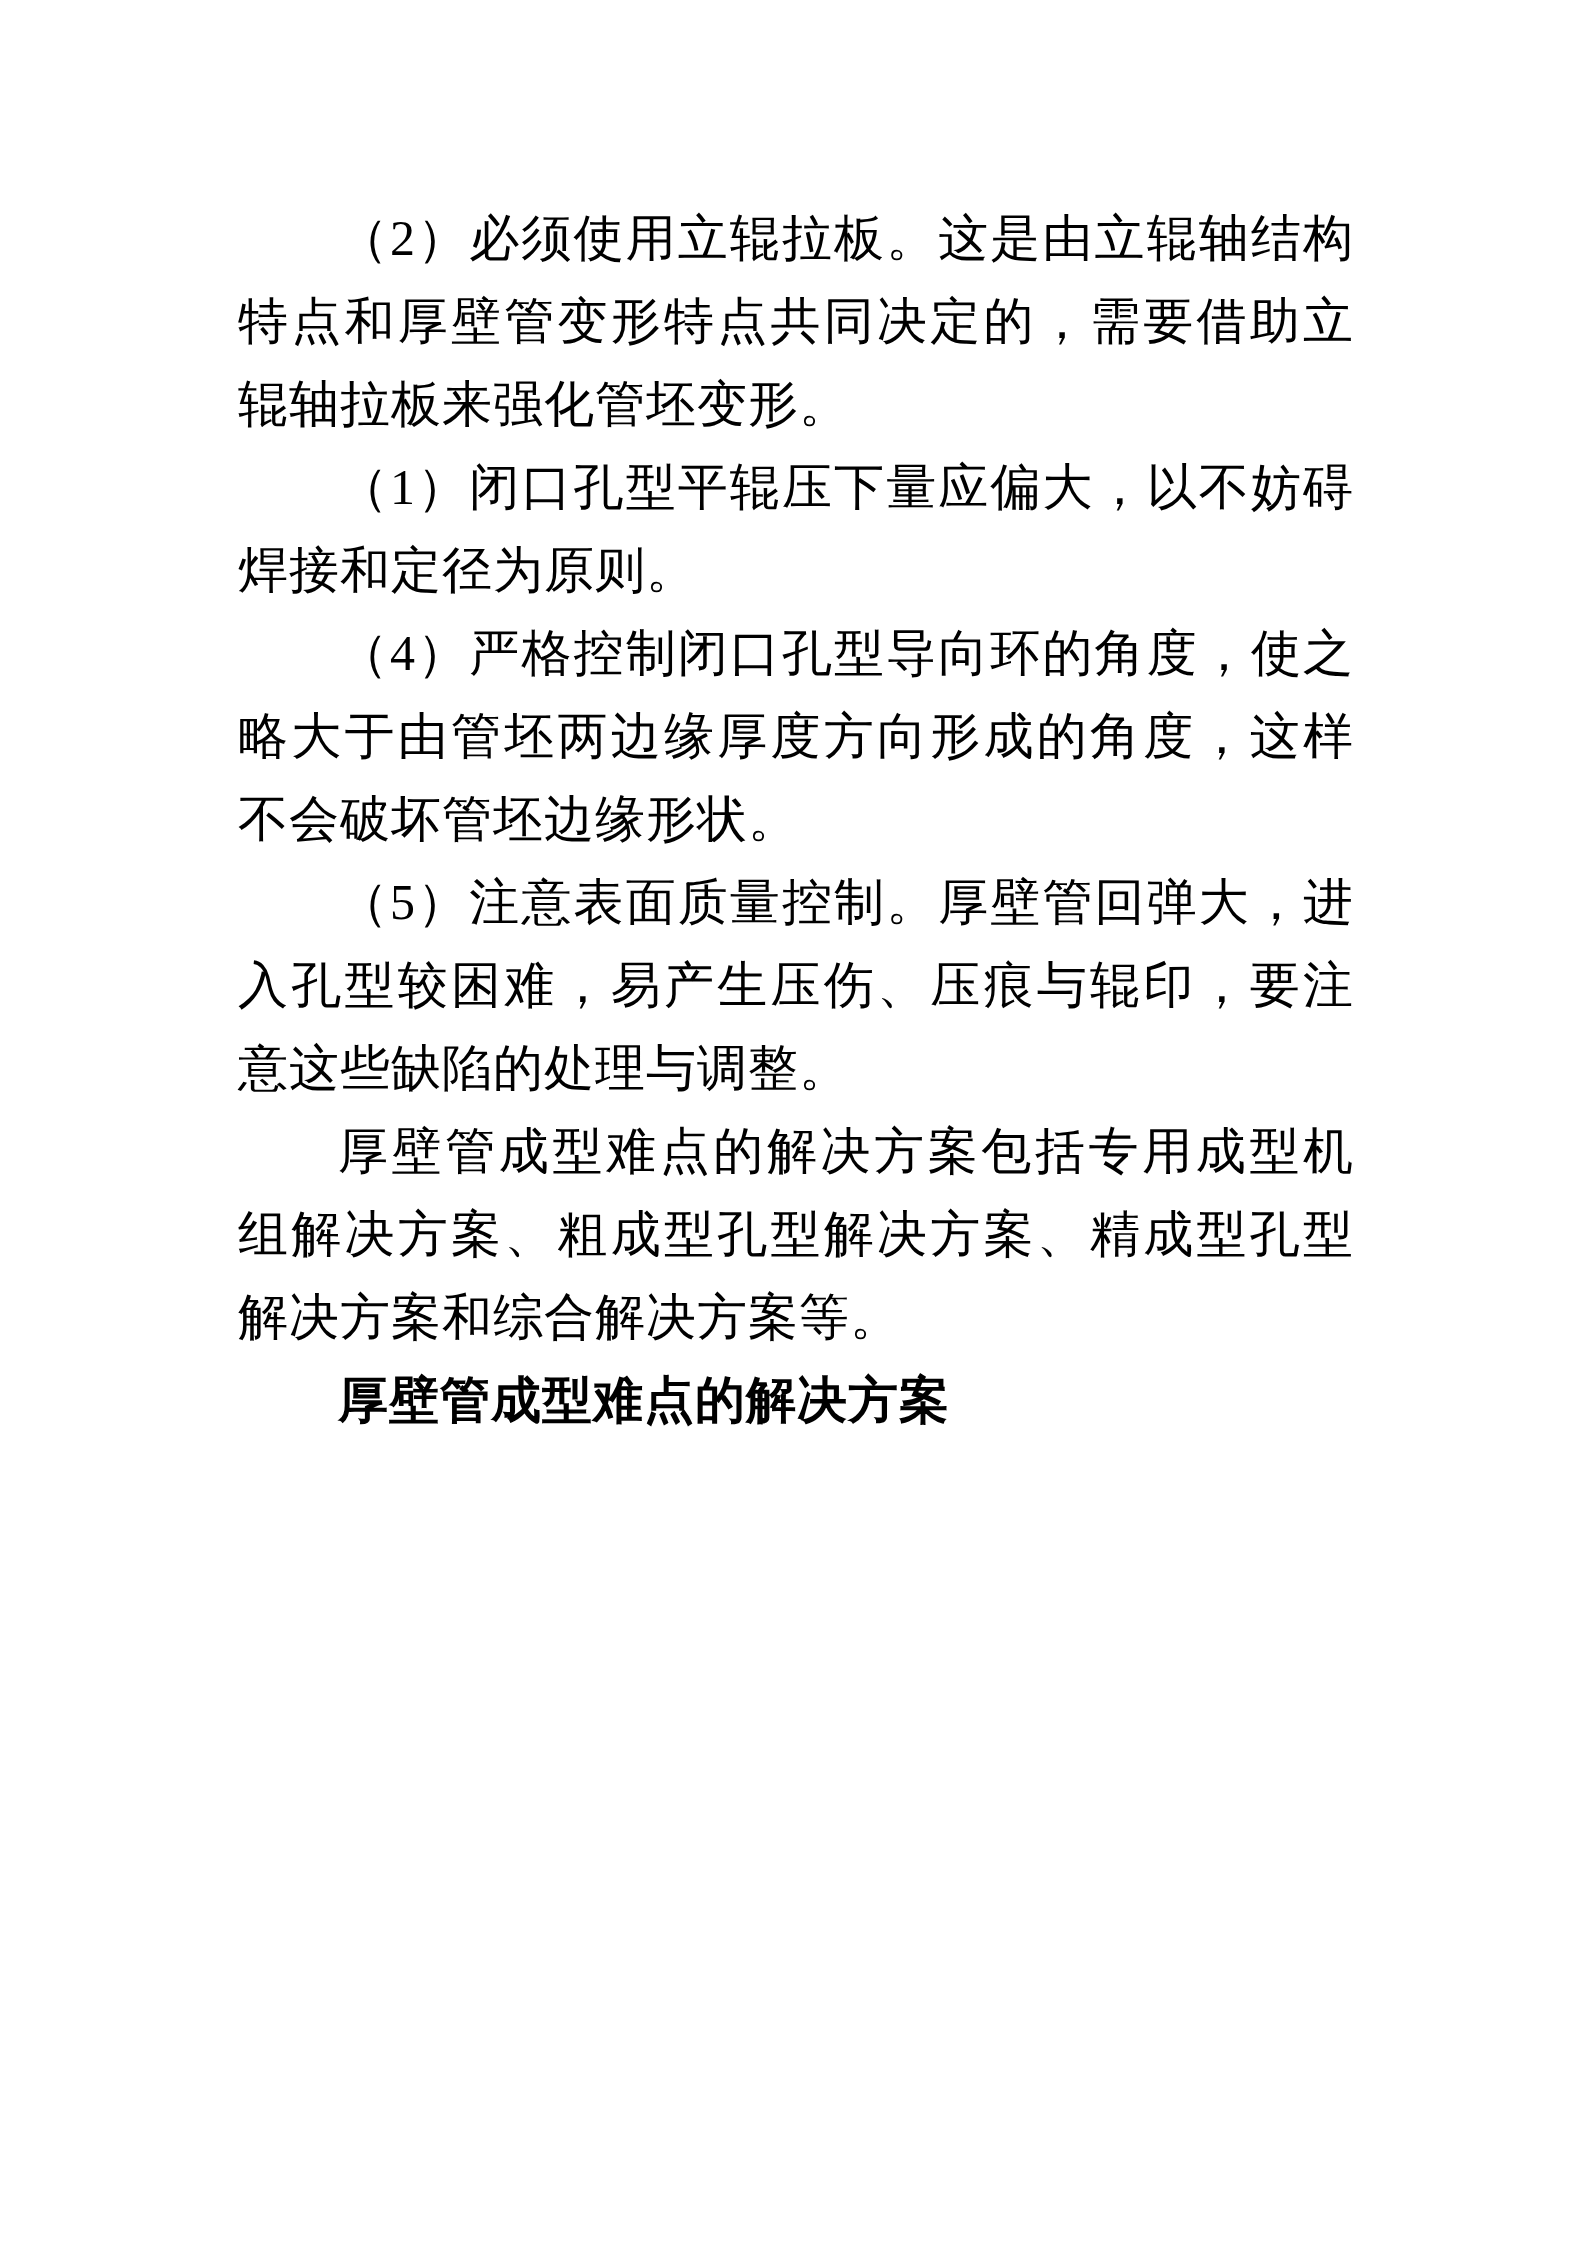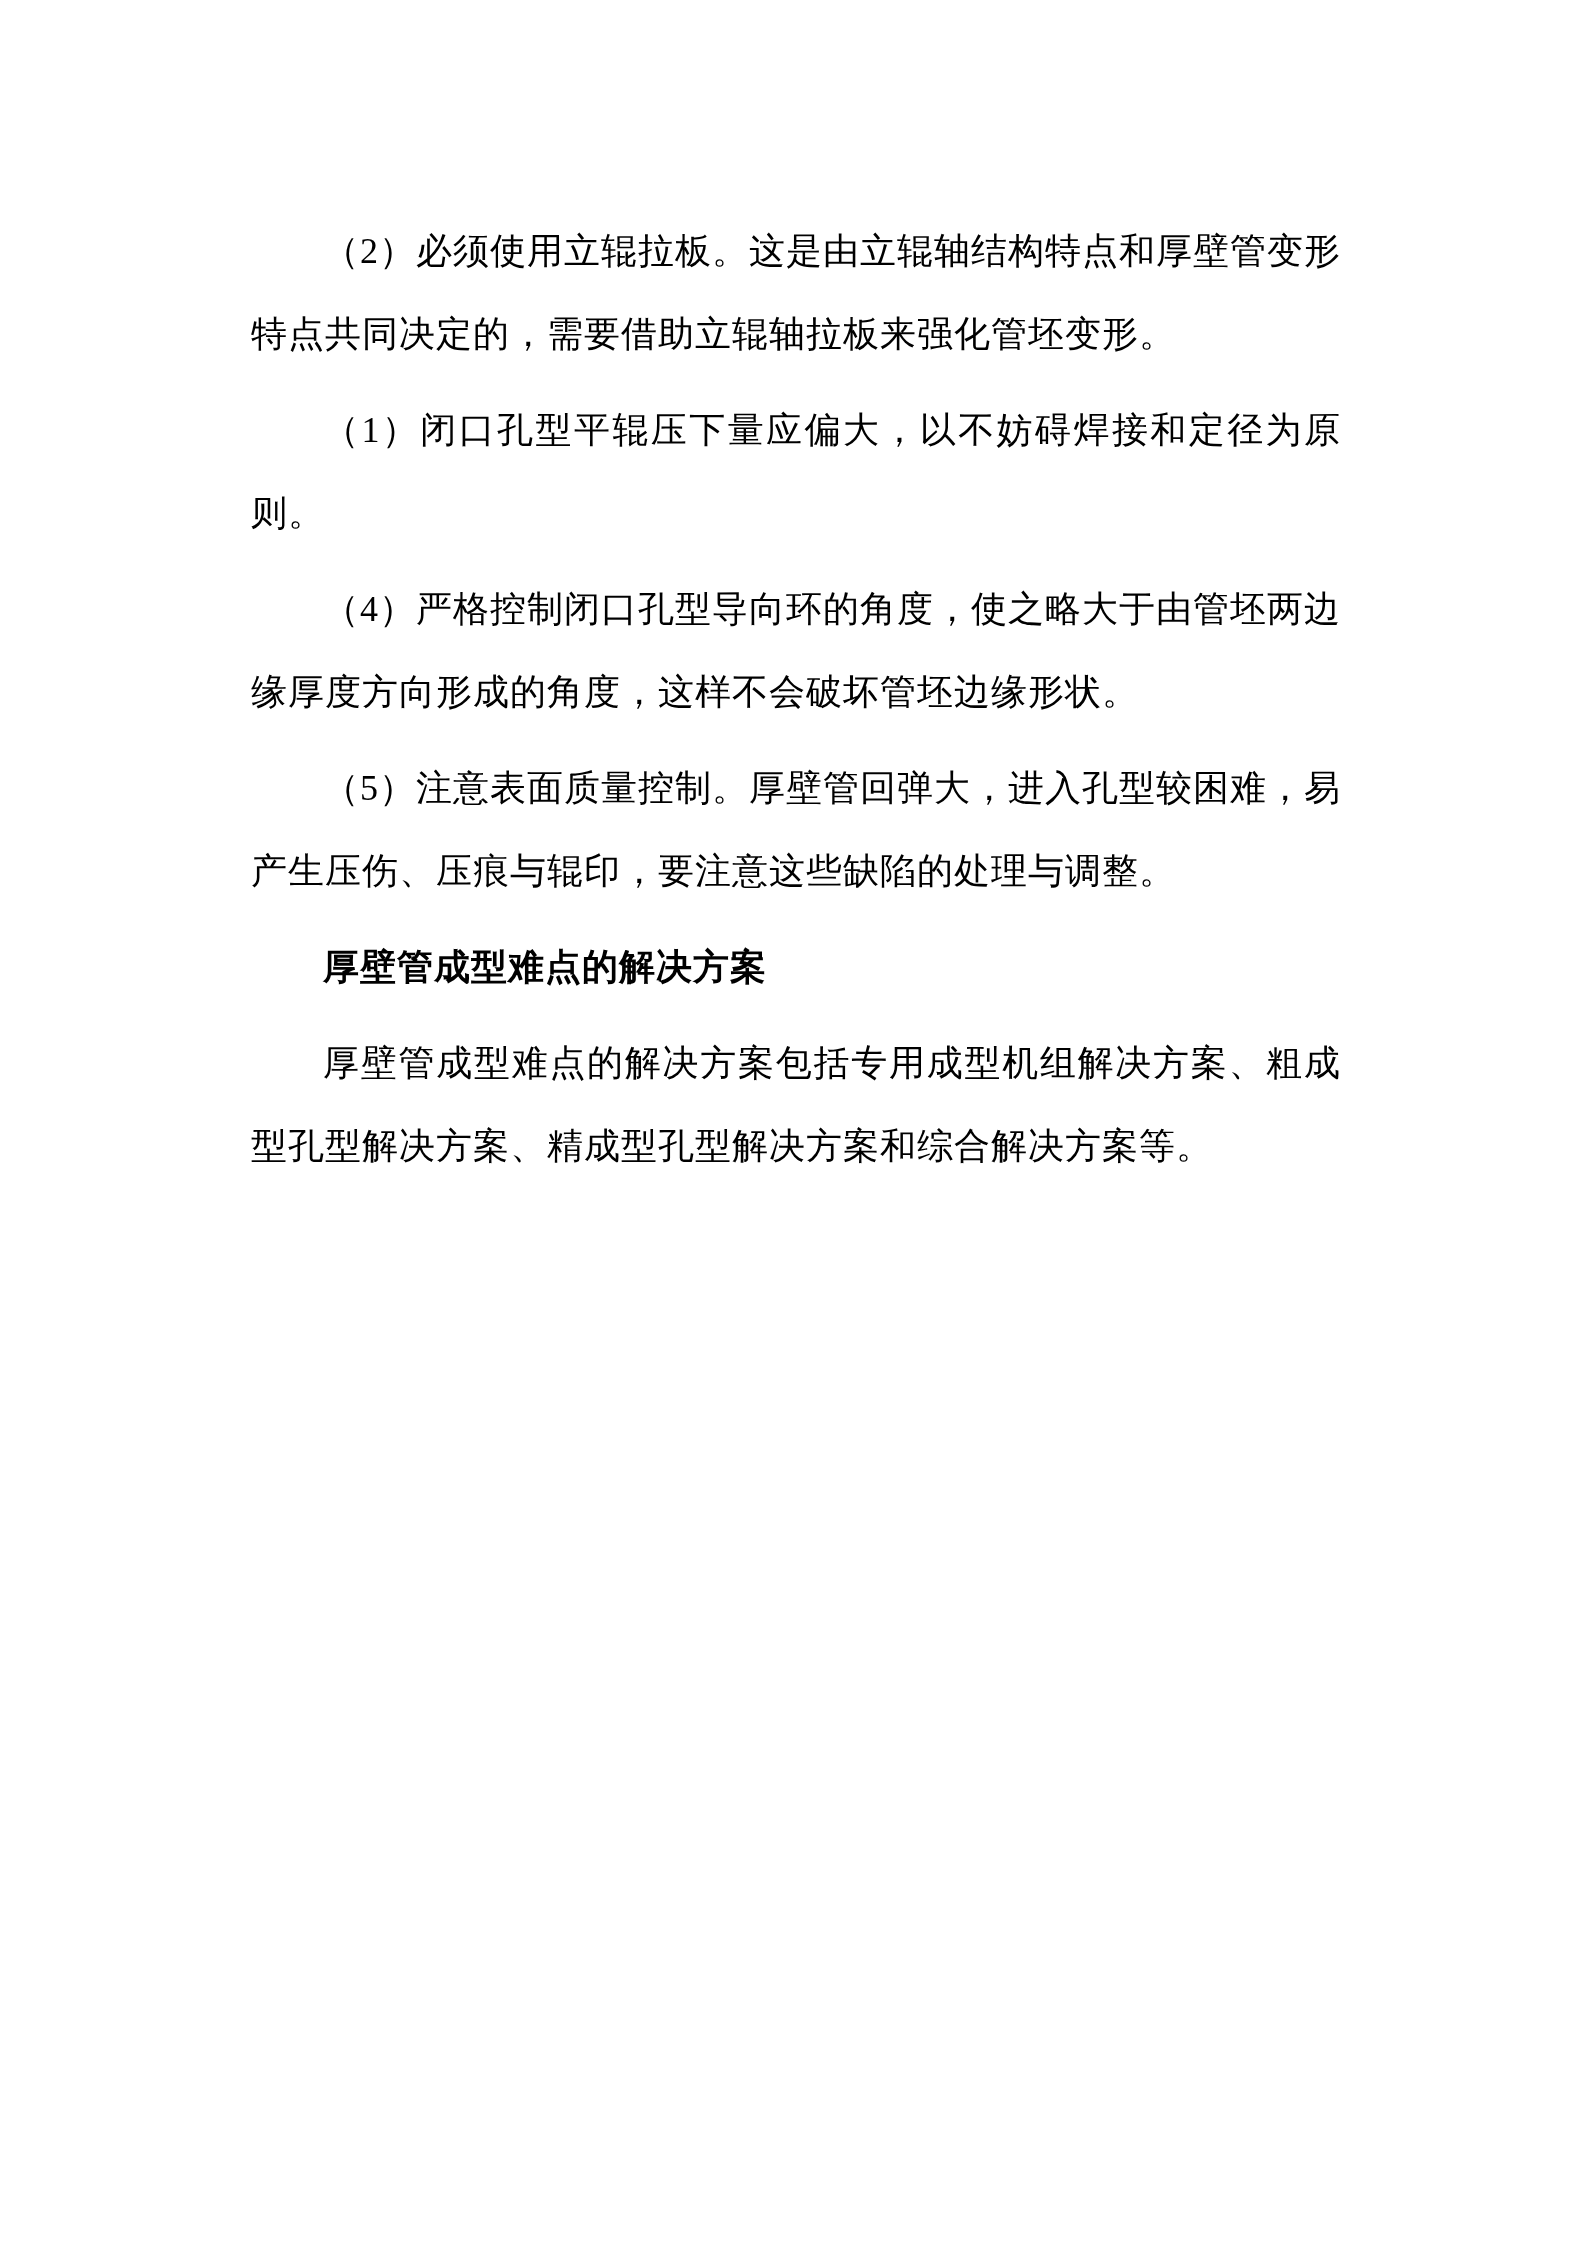--- a/index.html
+++ b/index.html
@@ -16,37 +16,37 @@
     font-family: "Liberation Serif", "DejaVu Serif", serif;
     color: #000000;
   }
   .content {
     position: absolute;
     left: 238px;
     top: 197px;
     width: 1116px;
   }
   .para {
-    margin: 13px;
-    font-size: 36px;
+    margin: 0;
+    font-size: 50px;
     line-height: 83px;
     letter-spacing: 1px;
     text-align: justify;
     text-indent: 2em;
     word-break: normal;
   }
   .heading {
     font-weight: bold;
   }
 </style>
 </head>
 <body>
 
 <div class="page">
   <div class="content">
     <p class="para">（2）必须使用立辊拉板。这是由立辊轴结构特点和厚壁管变形特点共同决定的，需要借助立辊轴拉板来强化管坯变形。</p>
     <p class="para">（1）闭口孔型平辊压下量应偏大，以不妨碍焊接和定径为原则。</p>
     <p class="para">（4）严格控制闭口孔型导向环的角度，使之略大于由管坯两边缘厚度方向形成的角度，这样不会破坏管坯边缘形状。</p>
     <p class="para">（5）注意表面质量控制。厚壁管回弹大，进入孔型较困难，易产生压伤、压痕与辊印，要注意这些缺陷的处理与调整。</p>
+    <p class="para">厚壁管成型难点的解决方案包括专用成型机组解决方案、粗成型孔型解决方案、精成型孔型解决方案和综合解决方案等。</p>
     <p class="para heading">厚壁管成型难点的解决方案</p>
-    <p class="para">厚壁管成型难点的解决方案包括专用成型机组解决方案、粗成型孔型解决方案、精成型孔型解决方案和综合解决方案等。</p>
   </div>
 </div>
 
 </body></html>

